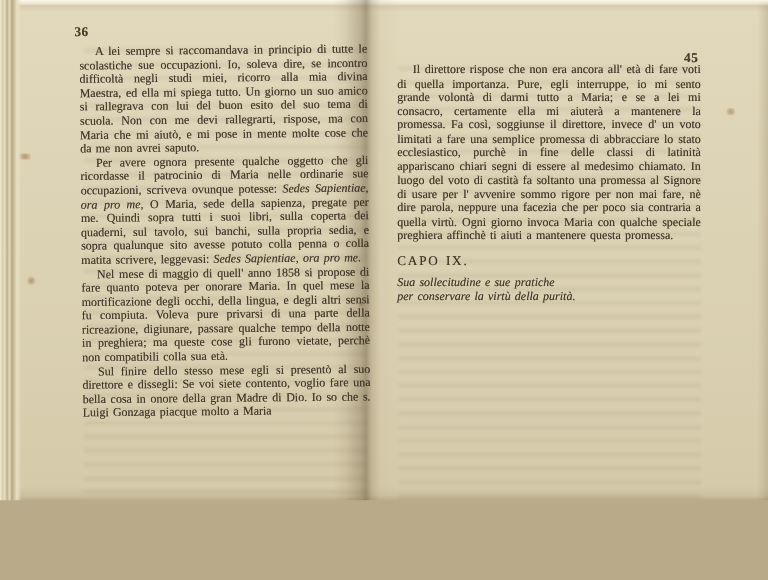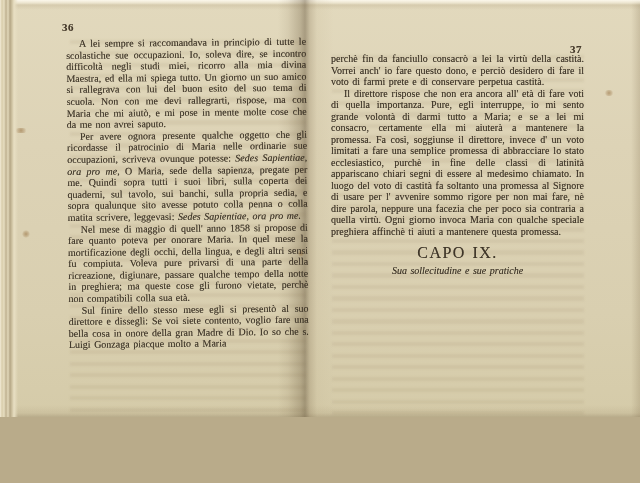--- a/index.html
+++ b/index.html
@@ -53,26 +53,26 @@
     color:#3e3528;
     text-shadow:0 0 0.5px rgba(62,53,40,0.55);
     text-align:justify;
     word-spacing:1px;
   }
   .textcol p{margin:0;}
   .textcol p.indent{text-indent:13px;}
   #left-text{left:66px;top:38px;width:240px;font-size:10px;line-height:11.6px;transform:rotate(-0.55deg);transform-origin:0 0;}
   #right-text{left:331px;top:53px;width:253px;font-size:10px;line-height:11.5px;}
   .chapter-heading{
-    text-align:center;text-indent:0;
+    text-indent:0;
     margin:10px 0 6px 0 !important;
-    font-size:16px;letter-spacing:1.5px;color:#3e3528;
+    font-size:11px;letter-spacing:1.5px;color:#3e3528;
   }
   .chapter-subtitle{
-    text-align:center;text-indent:0;
+    text-align:left;text-indent:0;
     font-style:italic;font-size:10px;line-height:11.5px;color:#3e3528;
   }
   .sub-gap{height:9px;}
   em{font-style:italic;}
 </style>
 </head>
 <body>
 
 <div class="scan">
 
@@ -89,25 +89,25 @@
     <div class="pagenum" style="left:62px;top:21px;">36</div>
     <div class="textcol" id="left-text">
         <p class="indent"><span>A lei sempre si raccomandava in principio di tutte le scolastiche sue occupazioni. Io, soleva dire, se incontro difficoltà negli studi miei, ricorro alla mia divina Maestra, ed ella mi spiega tutto. Un giorno un suo amico si rallegrava con lui del buon esito del suo tema di scuola. Non con me devi rallegrarti, rispose, ma con Maria che mi aiutò, e mi pose in mente molte cose che da me non avrei saputo.</span></p>
         <p class="indent"><span>Per avere ognora presente qualche oggetto che gli ricordasse il patrocinio di Maria nelle ordinarie sue occupazioni, scriveva ovunque potesse: </span><em>Sedes Sapientiae, ora pro me</em><span>, O Maria, sede della sapienza, pregate per me. Quindi sopra tutti i suoi libri, sulla coperta dei quaderni, sul tavolo, sui banchi, sulla propria sedia, e sopra qualunque sito avesse potuto colla penna o colla matita scrivere, leggevasi: </span><em>Sedes Sapientiae, ora pro me.</em></p>
         <p class="indent"><span>Nel mese di maggio di quell' anno 1858 si propose di fare quanto poteva per onorare Maria. In quel mese la mortificazione degli occhi, della lingua, e degli altri sensi fu compiuta. Voleva pure privarsi di una parte della ricreazione, digiunare, passare qualche tempo della notte in preghiera; ma queste cose gli furono vietate, perchè non compatibili colla sua età.</span></p>
         <p class="indent"><span>Sul finire dello stesso mese egli si presentò al suo direttore e dissegli: Se voi siete contento, voglio fare una bella cosa in onore della gran Madre di Dio. Io so che s. Luigi Gonzaga piacque molto a Maria</span></p>
       </div>
   </div>
 
   <div>
-    <div class="pagenum" style="left:570px;top:43px;">37</div>
+    <div class="pagenum" style="left:570px;top:43px;">45</div>
     <div class="textcol" id="right-text">
       <div>
-          <p class=""><span>perchè fin da fanciullo consacrò a lei la virtù della castità. Vorrei anch' io fare questo dono, e perciò desidero di fare il voto di farmi prete e di conservare perpetua castità.</span></p>
           <p class="indent"><span>Il direttore rispose che non era ancora all' età di fare voti di quella importanza. Pure, egli interruppe, io mi sento grande volontà di darmi tutto a Maria; e se a lei mi consacro, certamente ella mi aiuterà a mantenere la promessa. Fa così, soggiunse il direttore, invece d' un voto limitati a fare una semplice promessa di abbracciare lo stato ecclesiastico, purchè in fine delle classi di latinità appariscano chiari segni di essere al medesimo chiamato. In luogo del voto di castità fa soltanto una promessa al Signore di usare per l' avvenire sommo rigore per non mai fare, nè dire parola, neppure una facezia che per poco sia contraria a quella virtù. Ogni giorno invoca Maria con qualche speciale preghiera affinchè ti aiuti a mantenere questa promessa.</span></p>
         </div>
       <p class="chapter-heading">CAPO IX.</p>
       <p class="chapter-subtitle">Sua sollecitudine e sue pratiche</p>
+      <p class="chapter-subtitle">per conservare la virtù della purità.</p>
       <div class="sub-gap"></div>
     </div>
   </div>
 
 </div>
 
 </body></html>

